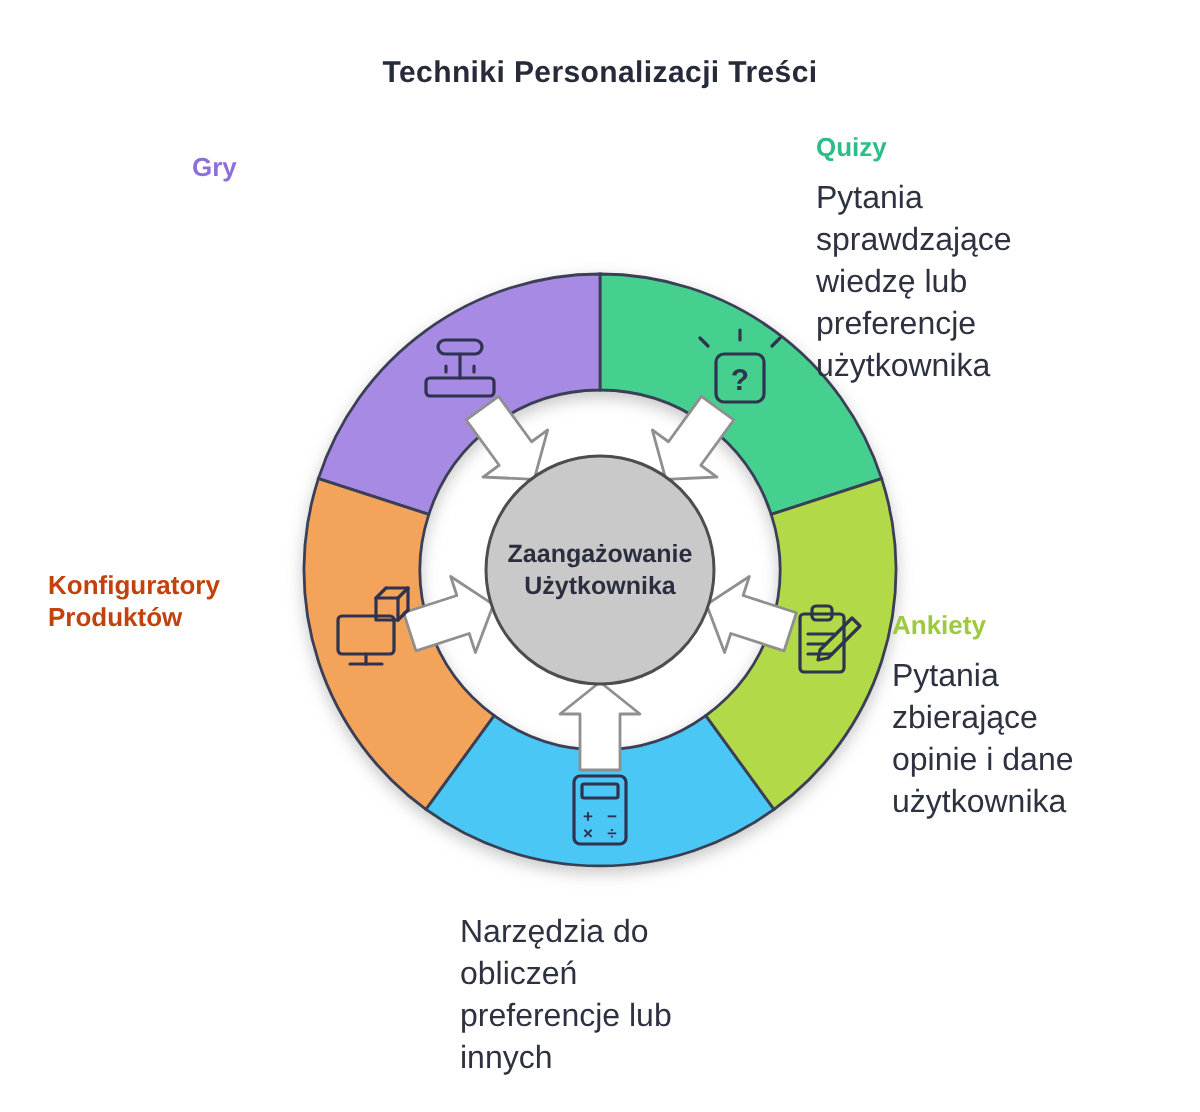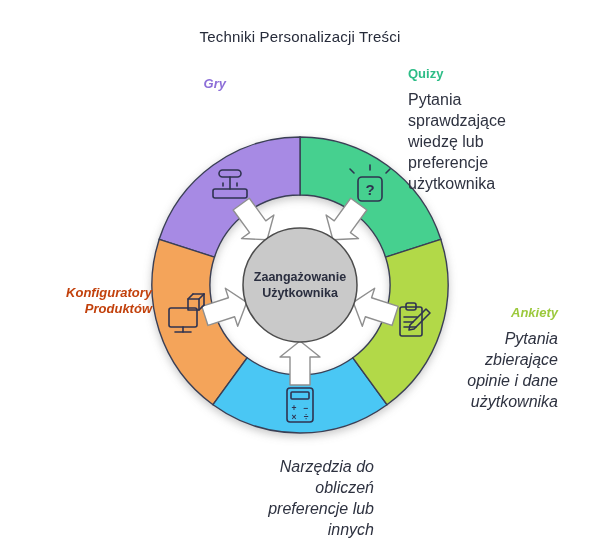--- a/index.html
+++ b/index.html
@@ -2,37 +2,37 @@
 <html><head>
 <meta charset="utf-8">
 <style>
   html,body { margin:0; padding:0; background:#ffffff; }
   .stage {
     position:relative; width:600px; height:556px; background:#ffffff;
     font-family:"Liberation Sans", sans-serif; overflow:hidden;
   }
   .title {
     position:absolute; left:0; top:28px; width:600px; text-align:center;
-    font-size:15px; font-weight:normal; color:#262b3a; margin:0; letter-spacing:0.2px;
+    font-size:15px; font-weight:bold; color:#262b3a; margin:0; letter-spacing:0.2px;
   }
   svg.diagram { position:absolute; left:0; top:0; }
   .ring { filter: drop-shadow(0 3px 4px rgba(70,70,70,0.30)); }
   .segment { stroke:#3a3f55; stroke-width:1.4; }
   .flow-arrow { fill:#ffffff; stroke:#8f8f8f; stroke-width:1.4; stroke-linejoin:round; }
   .center-circle { stroke:#4d4d4d; stroke-width:1.5; }
   .icon { stroke:#2f3350; stroke-width:1.6; fill:none; stroke-linecap:round; stroke-linejoin:round; }
   .icon-glyph { font-family:"Liberation Sans", sans-serif; font-weight:bold; fill:#2f3350; stroke:none; }
   .label { position:absolute; }
   .label h2 { font-size:13px; font-weight:bold; margin:0 0 7px 0; white-space:pre-line; line-height:1.2; }
   .label p  { font-size:16px; color:#2e3240; margin:0; white-space:pre-line; line-height:1.32; }
   .center-label {
     position:absolute; left:230px; top:269px; width:140px; text-align:center;
     font-size:12.5px; font-weight:bold; color:#2a2e3f; white-space:pre-line; line-height:1.28;
   }
-  .align-center { text-align:right;font-style:italic; }
+  .align-center { text-align:left; }
   .align-left { text-align:left; }
 </style>
 </head>
 <body>
 
 <div class="stage">
 
   <h1 class="title">Techniki Personalizacji Treści</h1>
 
   <svg class="diagram" width="600" height="556" viewBox="0 0 600 556">

